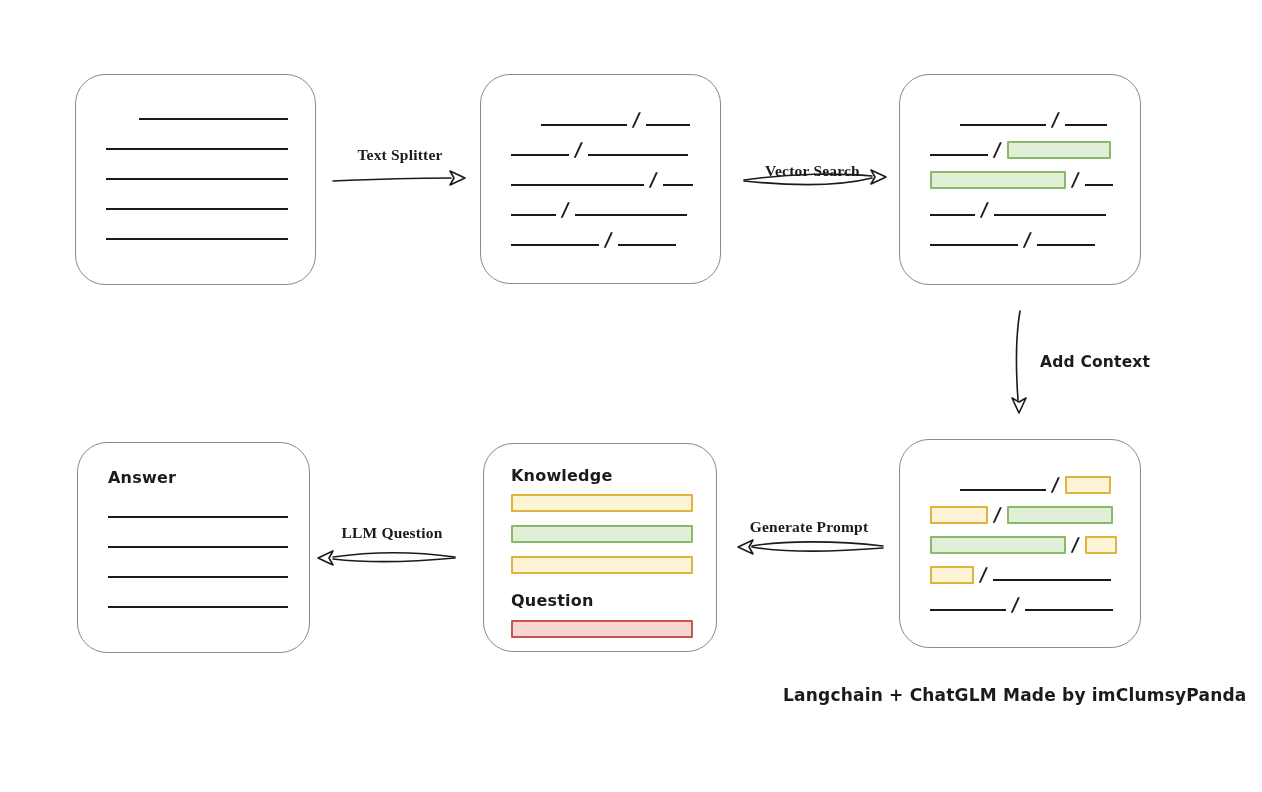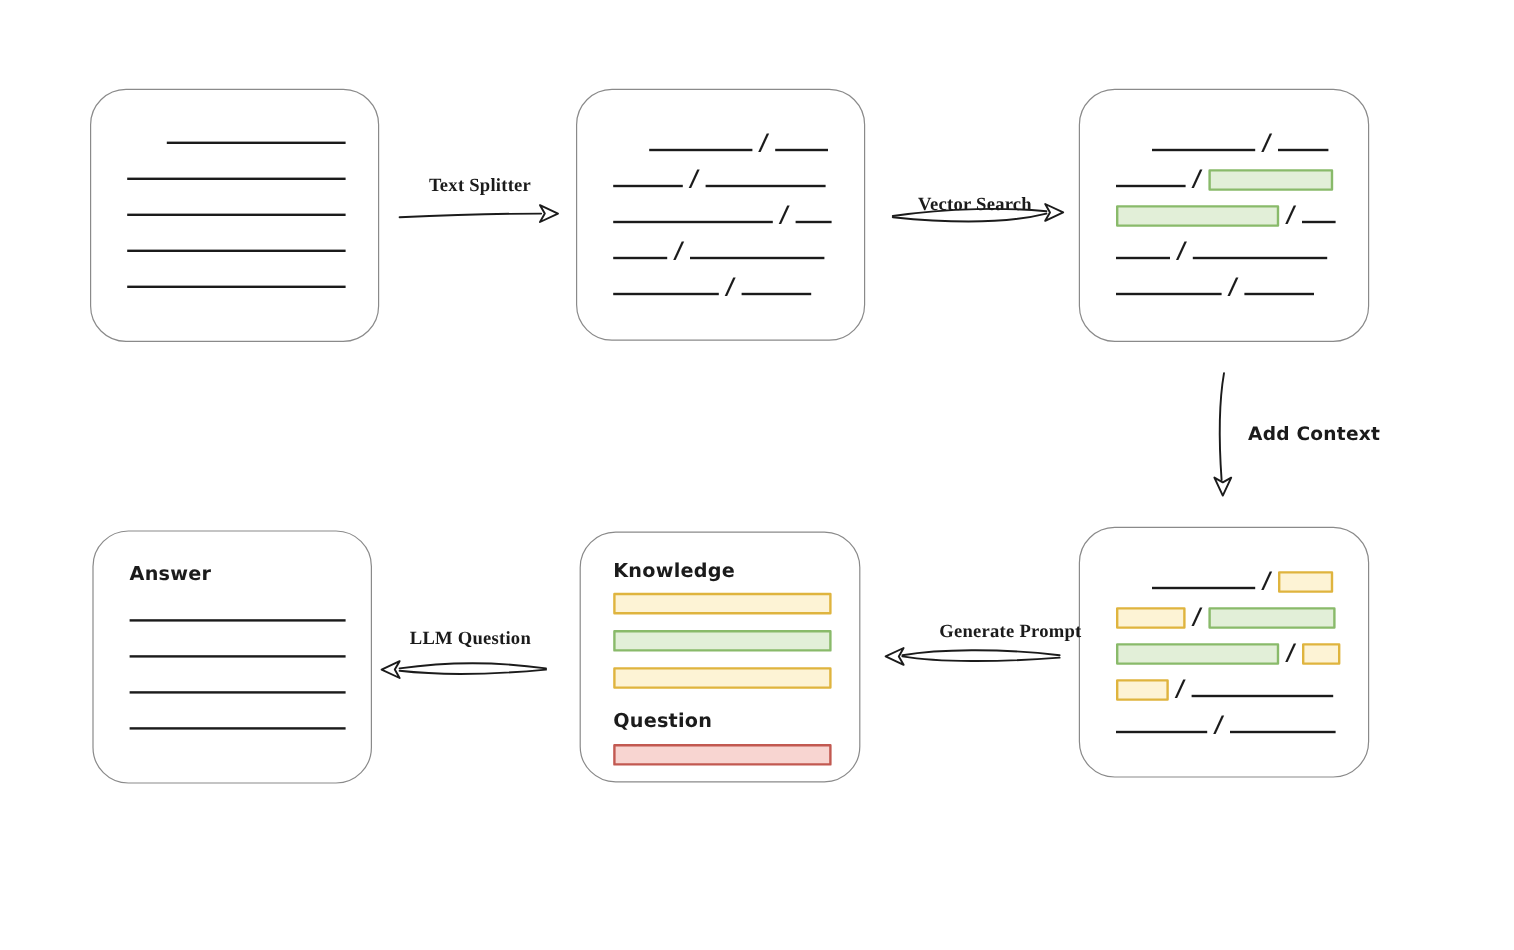--- a/index.html
+++ b/index.html
@@ -255,23 +255,24 @@
     <div class="rows">
         <div class="seg-row">
           <span class="chunk chunk-red" style="width: 182px;"></span>
         </div>
       </div>
   </div>
 
   <div class="arrow-label centered" style="left:325px; top:146px; width:150px;">Text Splitter</div>
   <div class="arrow-label centered" style="left:740px; top:132px; width:145px;margin-top:30px;">Vector Search</div>
   <div class="arrow-label" style="left:1040px; top:353px;">Add Context</div>
-  <div class="arrow-label centered" style="left:766px; top:518px; width:152px;">Generate Prompt</div>
+  <div class="arrow-label centered" style="left:733px; top:518px; width:152px;">Generate Prompt</div>
   <div class="arrow-label centered" style="left:328px; top:524px; width:128px;">LLM Question</div>
 
+  <div class="caption">Langchain + ChatGLM Made by imClumsyPanda</div>
 
   <svg id="arrow-layer" viewBox="0 0 1262 792" xmlns="http://www.w3.org/2000/svg">
     <g>
       <path d="M333,181 C378,179 425,178 451,178"></path>
       <path class="head" d="M450,171 L465,178 L450,185 L454,178 Z"></path>
     </g>
     <g>
       <path d="M744,180 C792,173 840,173 872,176"></path>
       <path d="M744,181 C792,186 840,186 872,178"></path>
       <path class="head" d="M871,170 L886,177 L871,184 L875,177 Z"></path>

